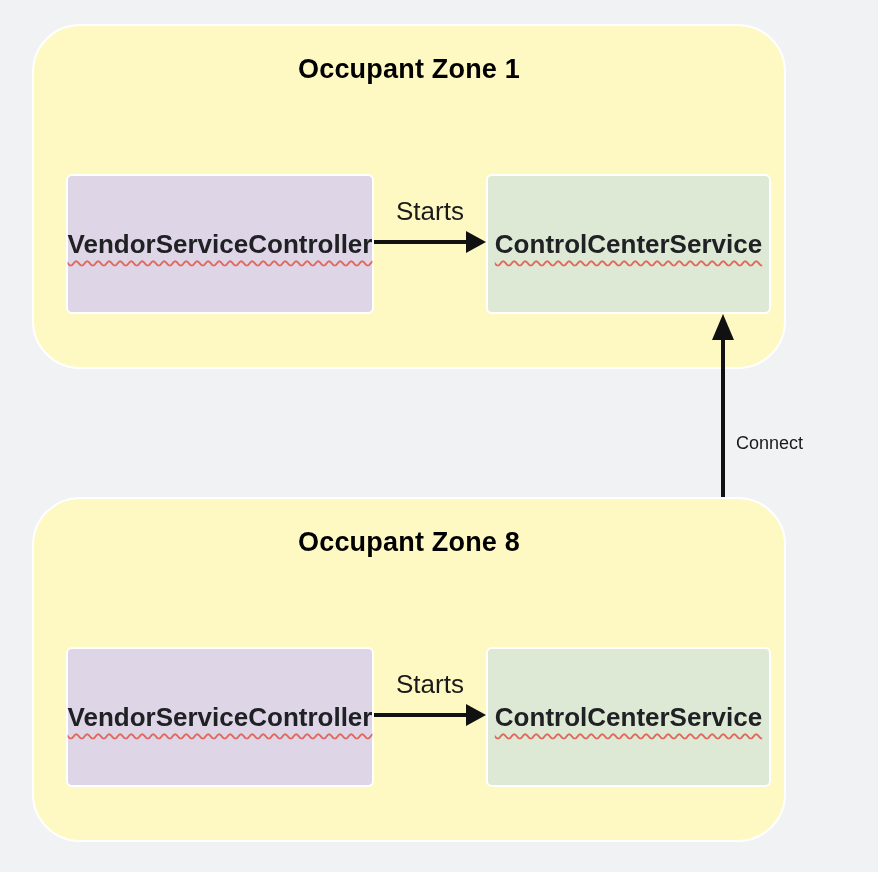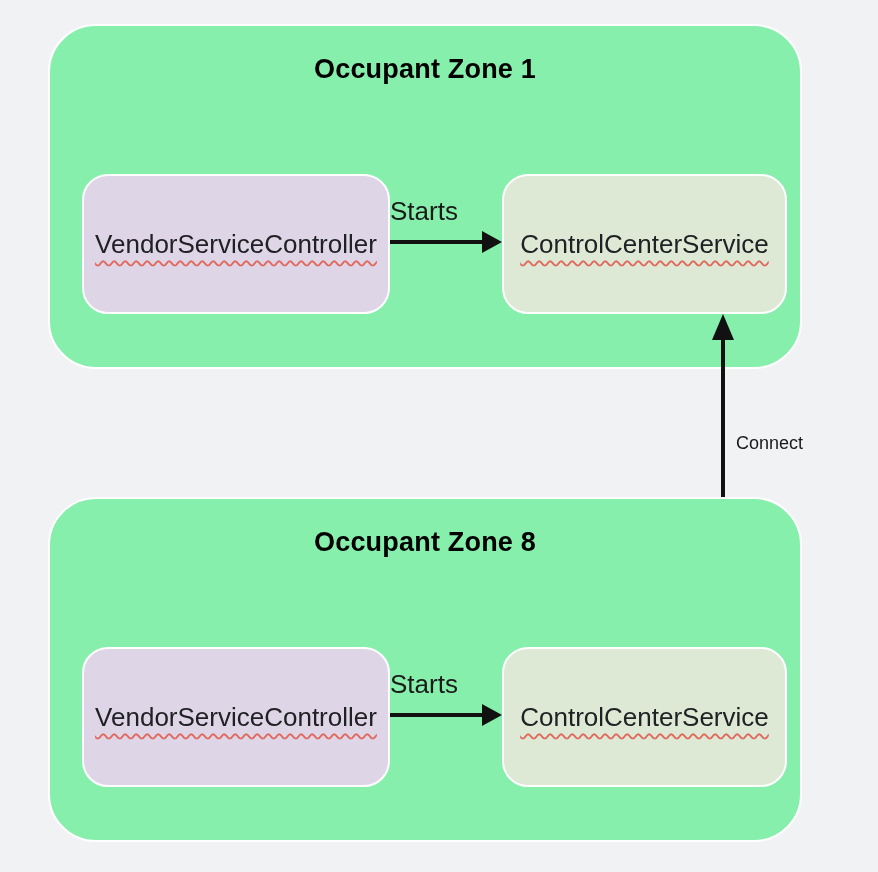--- a/index.html
+++ b/index.html
@@ -10,24 +10,24 @@
   .canvas {
     position: relative;
     width: 878px;
     height: 872px;
     background: #f1f2f4;
     font-family: "Liberation Sans", sans-serif;
     overflow: hidden;
   }
   .zone {
     position: absolute;
-    left: 48px;
+    left: 32px;
     width: 754px;
     height: 345px;
-    background: #86efac;
+    background: #fef9c3;
     border: 2px solid #ffffff;
     border-radius: 48px;
     box-sizing: border-box;
   }
   .zone-1 { top: 24px; }
   .zone-2 { top: 497px; }
   .zone-title {
     position: absolute;
     top: 28px;
     left: 0;
@@ -35,28 +35,29 @@
     text-align: center;
     font-size: 27px;
     font-weight: bold;
     color: #000000;
     letter-spacing: 0.2px;
   }
   .node {
     position: absolute;
     height: 140px;
     border: 2px solid #ffffff;
-    border-radius: 26px;
+    border-radius: 6px;
     box-sizing: border-box;
     display: flex;
     align-items: center;
     justify-content: center;
     font-size: 26px;
     color: #202124;
     white-space: nowrap;
+    font-weight: bold;
   }
   .node-vendor {
     left: 32px;
     top: 148px;
     width: 308px;
     background: #ded5e7;
   }
   .node-control {
     left: 452px;
     top: 148px;
@@ -69,21 +70,21 @@
     text-decoration-color: #e0685c;
     text-decoration-thickness: 2px;
     text-underline-offset: 7px;
   }
   
   .starts-label {
     position: absolute;
     left: 340px;
     top: 170px;
     width: 112px;
-    text-align: left;
+    text-align: center;
     font-size: 26px;
     color: #1a1a1a;
   }
   .starts-arrow {
     position: absolute;
     left: 340px;
     top: 214px;
     width: 112px;
     height: 4px;
   }

